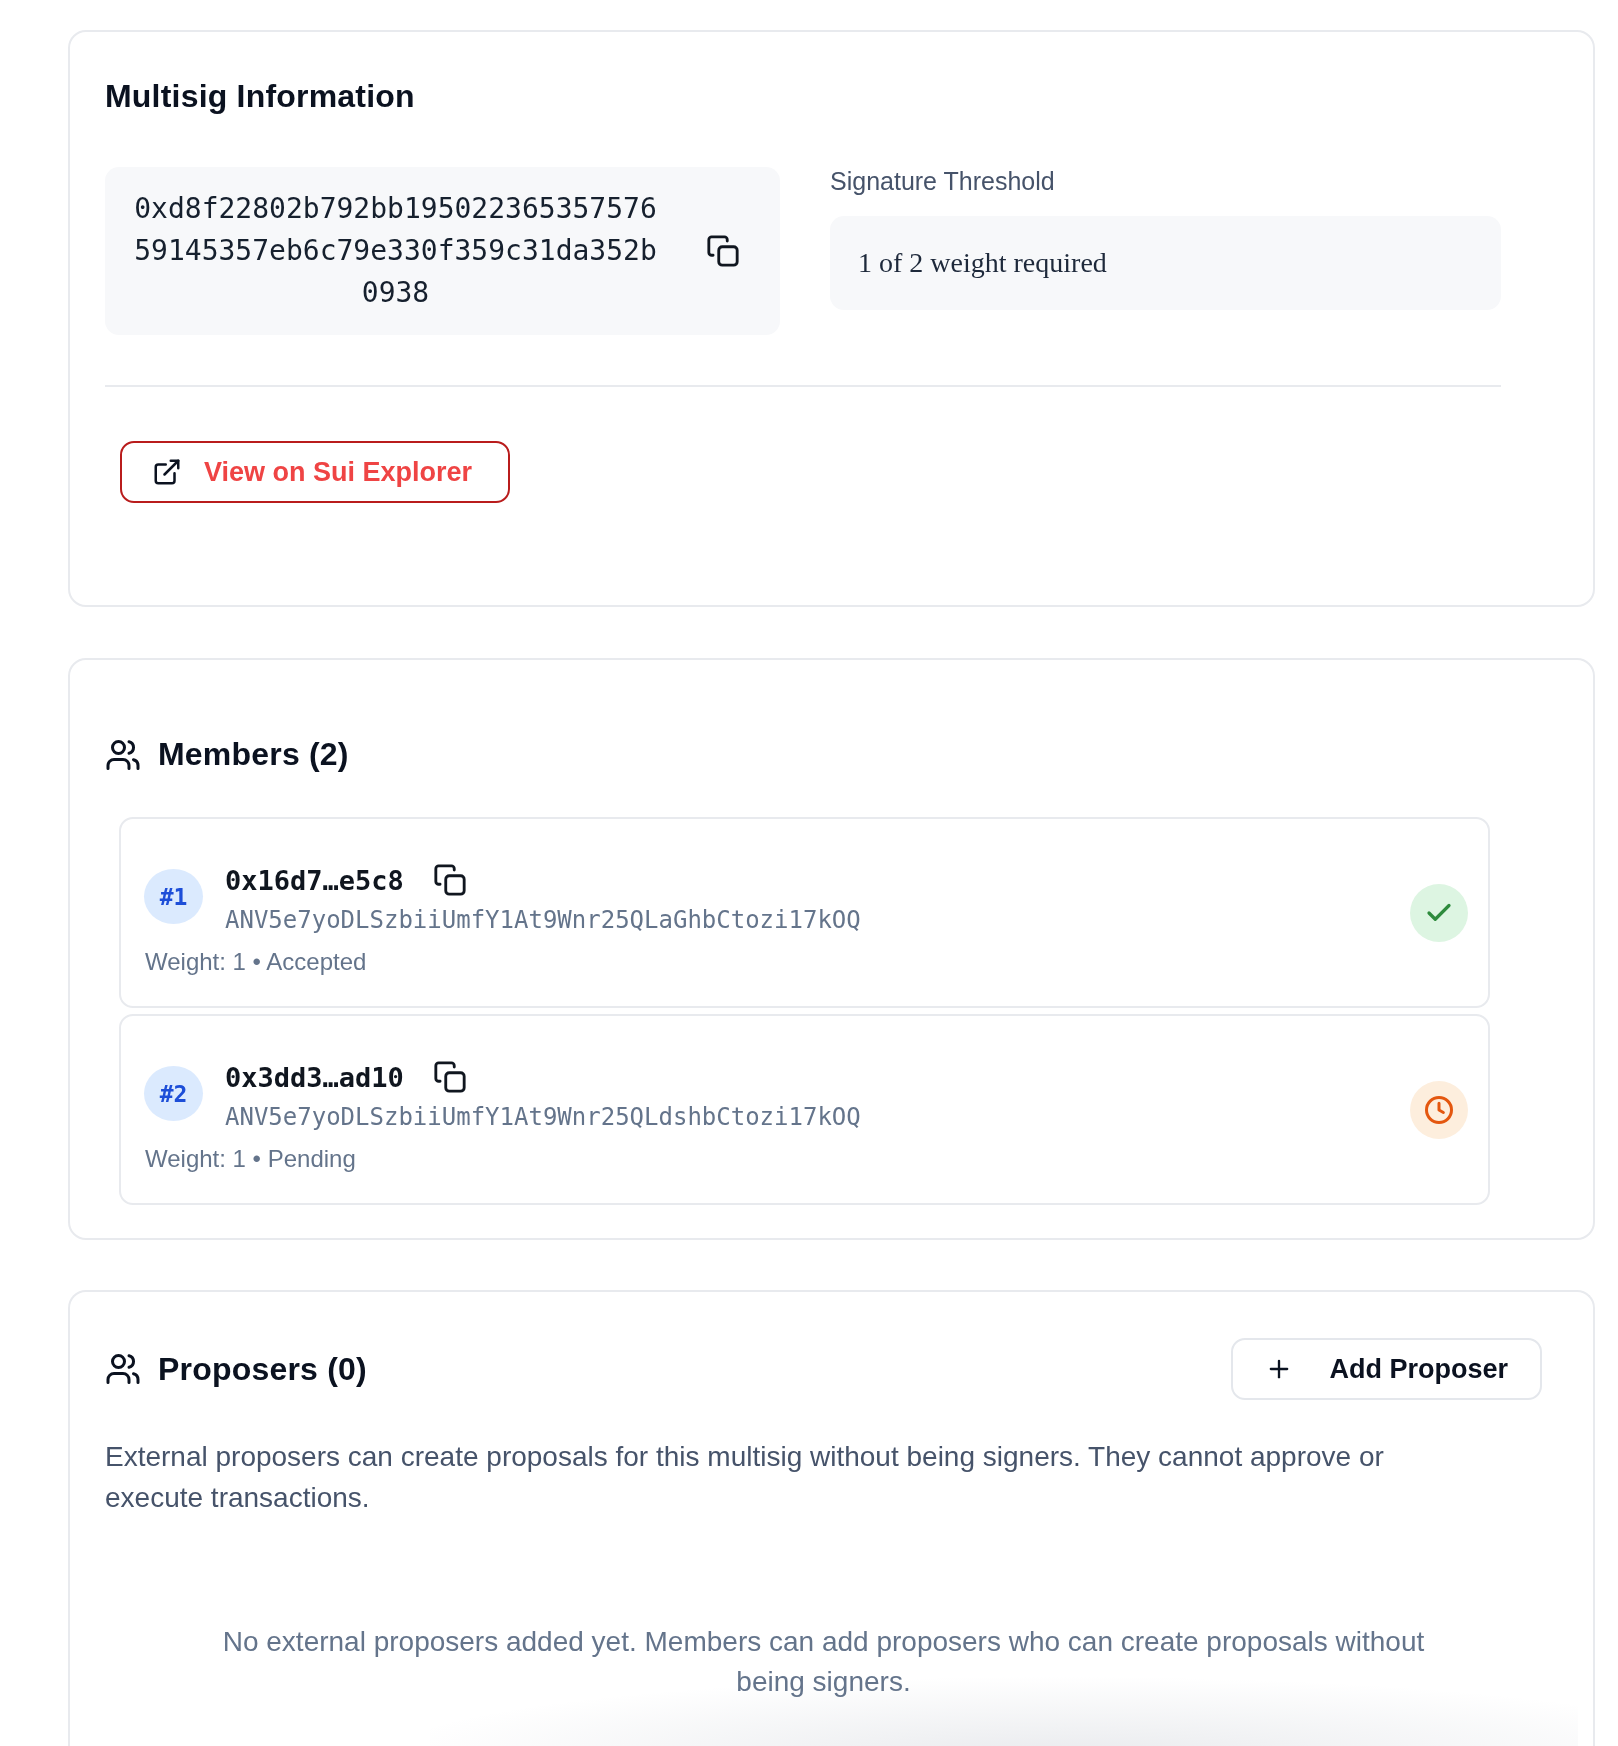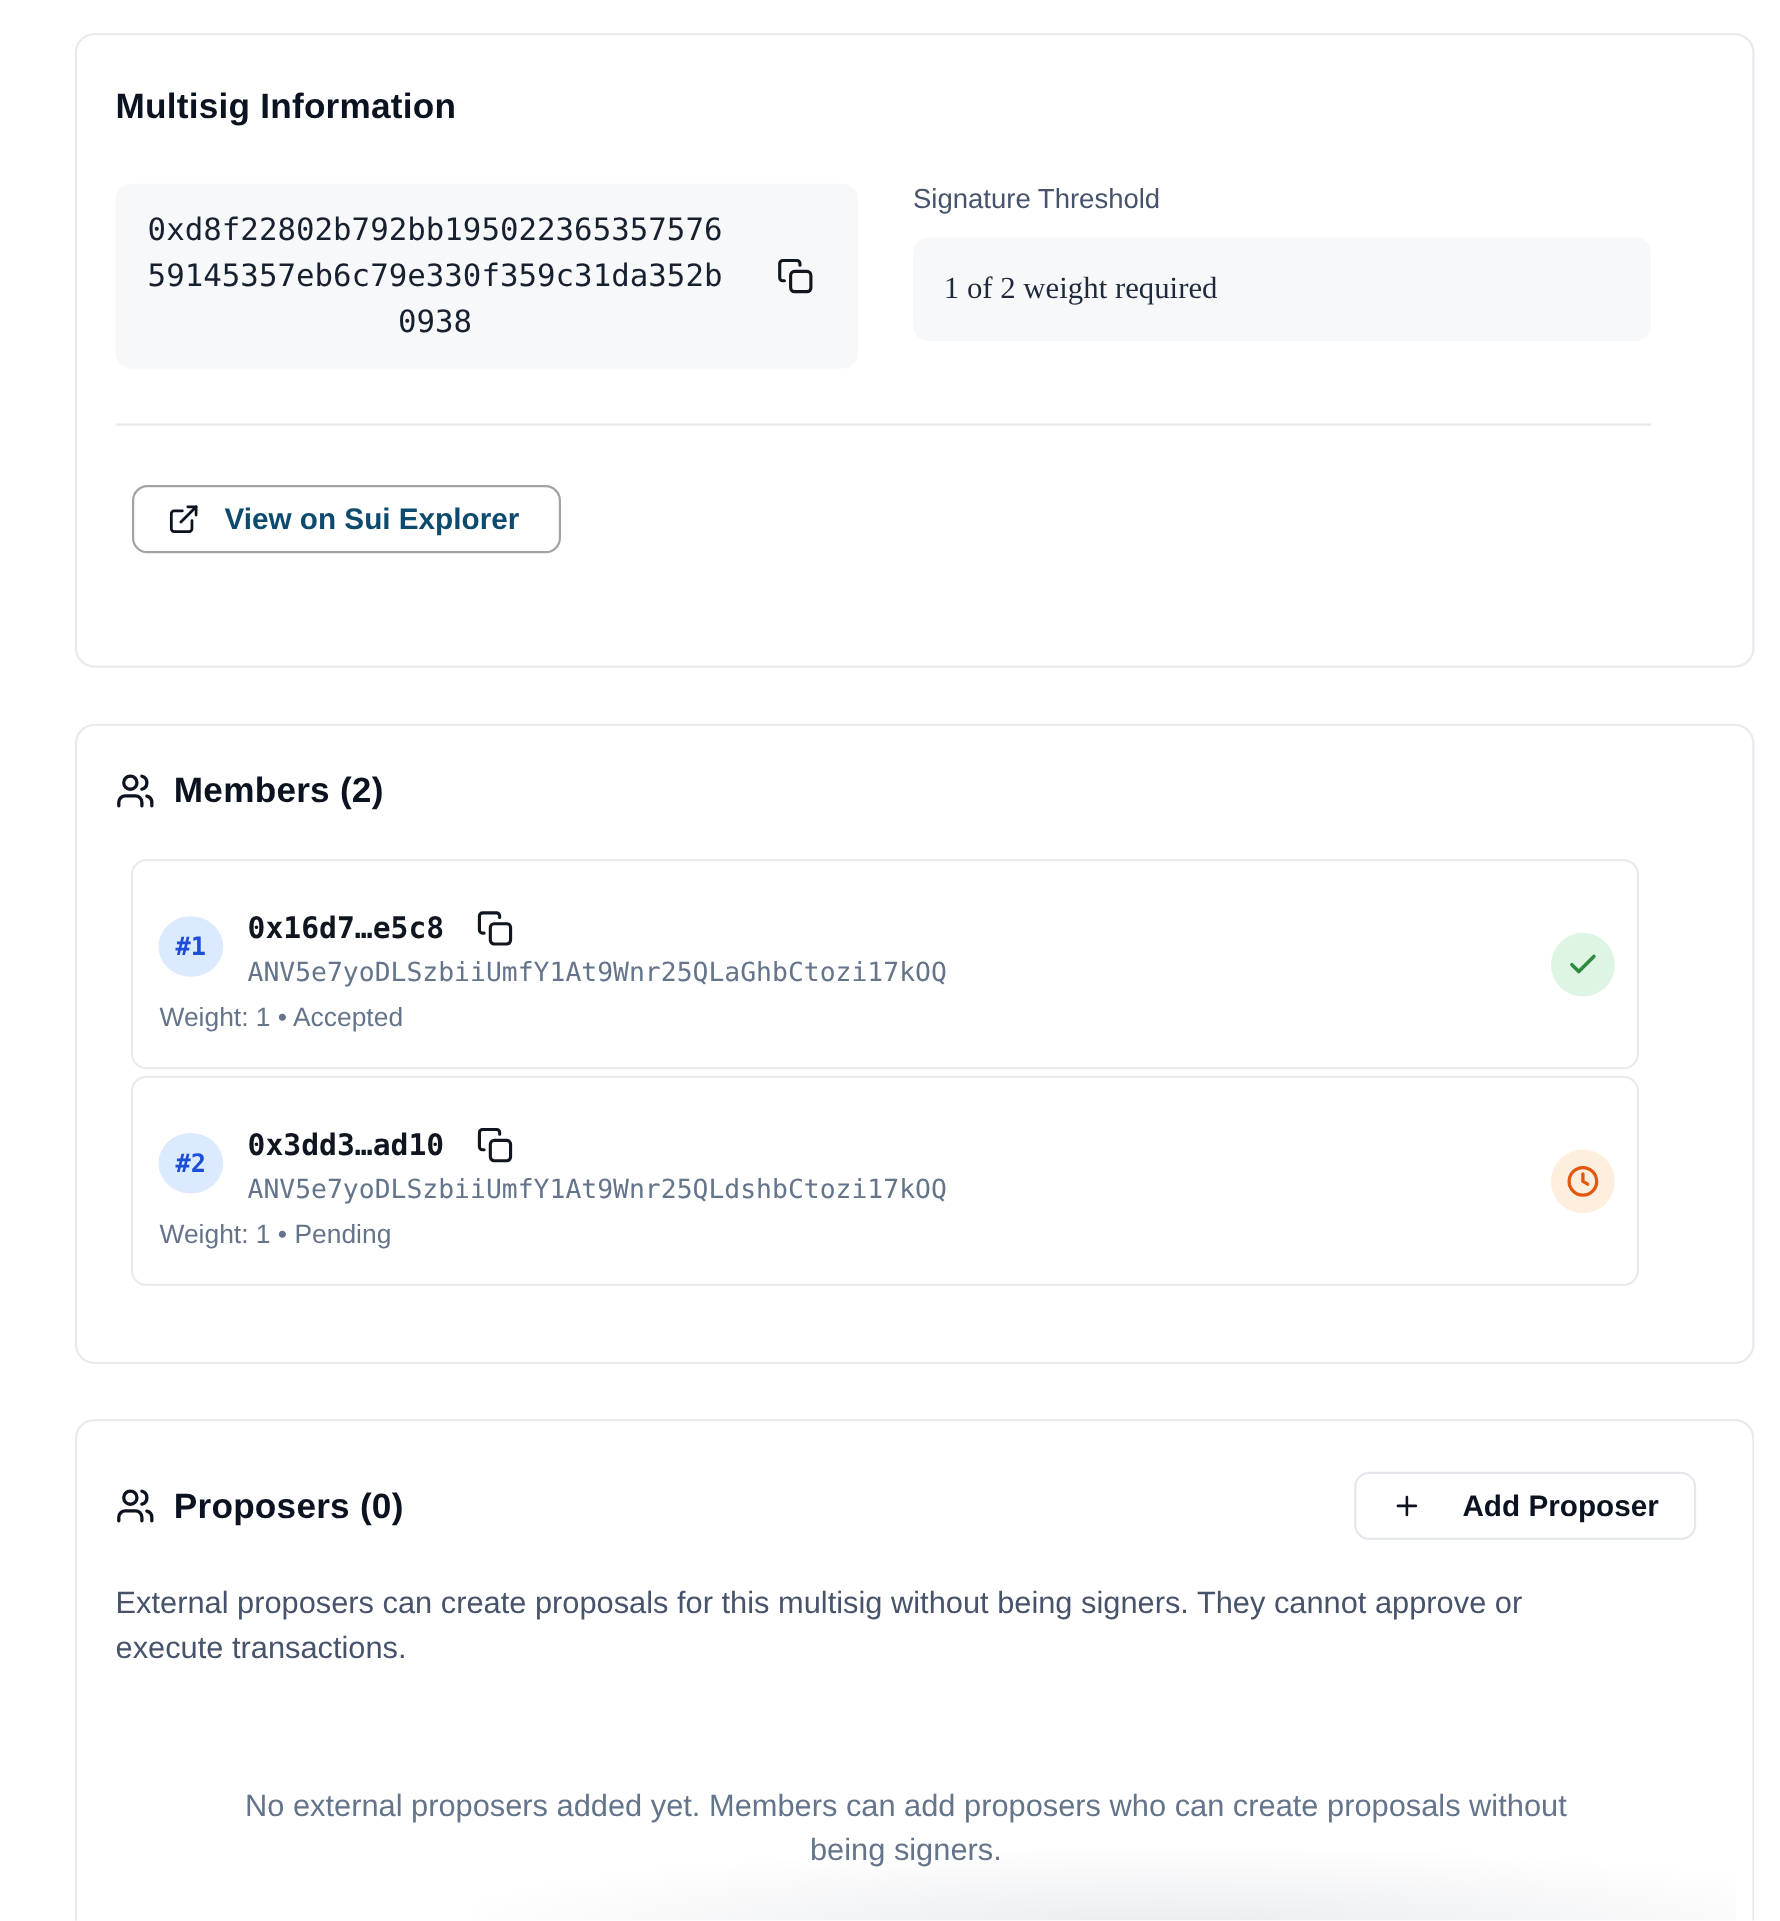--- a/index.html
+++ b/index.html
@@ -7,21 +7,21 @@
   body { font-family: "Liberation Sans", sans-serif; color: #0f172a; position: relative; }
 
   .card {
     margin-left: 68px;
     width: 1527px;
     background: #ffffff;
     border: 2px solid #e8eaee;
     border-radius: 18px;
   }
   .card-info   { margin-top: 30px;  height: 577px; padding: 46px 40px 0 35px; }
-  .card-members{ margin-top: 51px;  height: 582px; padding: 40px 51px 0 35px; }
+  .card-members{ margin-top: 51px;  height: 582px; padding: 76px 51px 0 35px; }
   .card-proposers { margin-top: 50px; height: 470px; padding: 46px 51px 0 35px; border-bottom: none; border-bottom-left-radius: 0; border-bottom-right-radius: 0; }
 
   .section-title { font-size: 32px; font-weight: 700; color: #0b1220; letter-spacing: 0.2px; }
 
   .section-header { display: flex; align-items: center; gap: 17px; }
   .section-header .hdr-icon { width: 36px; height: 36px; color: #0b1220; flex: 0 0 auto; }
 
   
   .info-grid {
     margin-top: 52px;
@@ -53,23 +53,23 @@
     display: flex; align-items: center;
     font-size: 28px; color: #1e293b; font-family: Liberation Serif, serif;
   }
   .divider { margin-top: 50px; border-top: 2px solid #e8eaee; width: 1396px; }
   .explorer-btn {
     margin-top: 54px; margin-left: 15px;
     height: 62px;
     display: inline-flex; align-items: center; gap: 22px;
     padding: 0 36px 0 30px;
     background: #ffffff;
-    border: 2px solid #a3a3a3;
+    border: 2px solid #b91c1c;
     border-radius: 14px;
-    font-size: 27px; font-weight: 700; color: #0c4a6e;
+    font-size: 27px; font-weight: 700; color: #ef4444;
     cursor: pointer;
     font-family: inherit;
   }
   .explorer-btn .btn-icon { width: 30px; height: 30px; color: #0b1220; }
 
   
   .member-list { margin-top: 44px; margin-left: 14px; width: 1371px; display: flex; flex-direction: column; gap: 6px; }
   .member-card {
     position: relative;
     border: 2px solid #e8eaee;

